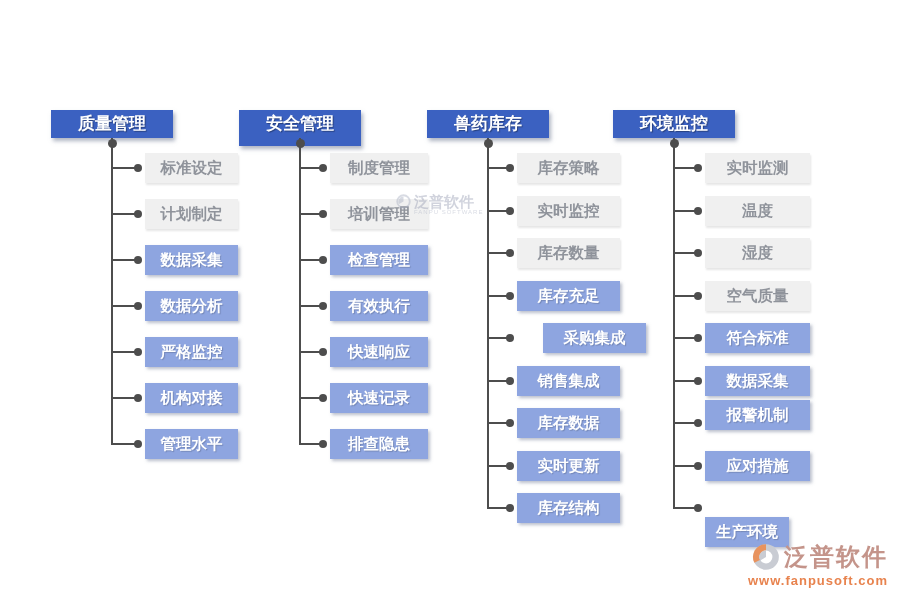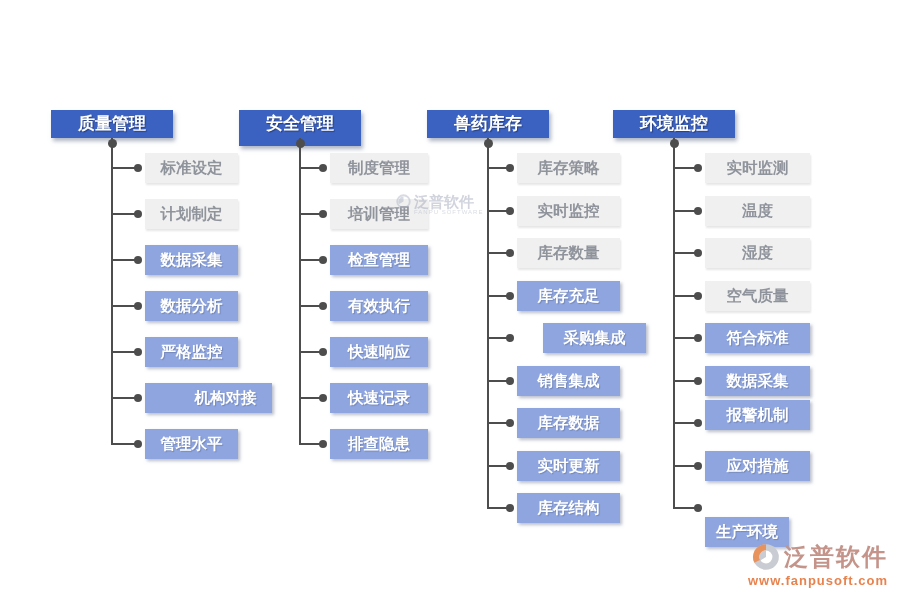--- a/index.html
+++ b/index.html
@@ -78,21 +78,21 @@
       <div class="dot small" style="left: 134px; top: 256px;"></div>
       <div class="node blue" style="left: 145px; top: 245px; width: 93px;">数据采集</div>
       <div class="hline" style="left: 112px; top: 305px; width: 28px;"></div>
       <div class="dot small" style="left: 134px; top: 302px;"></div>
       <div class="node blue" style="left: 145px; top: 291px; width: 93px;">数据分析</div>
       <div class="hline" style="left: 112px; top: 351px; width: 28px;"></div>
       <div class="dot small" style="left: 134px; top: 348px;"></div>
       <div class="node blue" style="left: 145px; top: 337px; width: 93px;">严格监控</div>
       <div class="hline" style="left: 112px; top: 397px; width: 28px;"></div>
       <div class="dot small" style="left: 134px; top: 394px;"></div>
-      <div class="node blue" style="left: 145px; top: 383px; width: 93px; padding-left: 34px;">机构对接</div>
+      <div class="node blue" style="left: 145px; top: 383px; width: 93px;">机构对接</div>
       <div class="hline" style="left: 112px; top: 443px; width: 28px;"></div>
       <div class="dot small" style="left: 134px; top: 440px;"></div>
       <div class="node blue" style="left: 145px; top: 429px; width: 93px;">管理水平</div>
       <div class="hdr" style="left: 239px; top: 110px; width: 122px; height: 36px;">安全管理</div>
       <div class="vline" style="left: 299px; top: 138px; height: 307px;"></div>
       <div class="dot" style="left: 295.5px; top: 139px;"></div>
       <div class="hline" style="left: 300px; top: 167px; width: 25px;"></div>
       <div class="dot small" style="left: 319px; top: 164px;"></div>
       <div class="node gray" style="left: 330px; top: 153px; width: 98px;">制度管理</div>
       <div class="hline" style="left: 300px; top: 213px; width: 25px;"></div>

